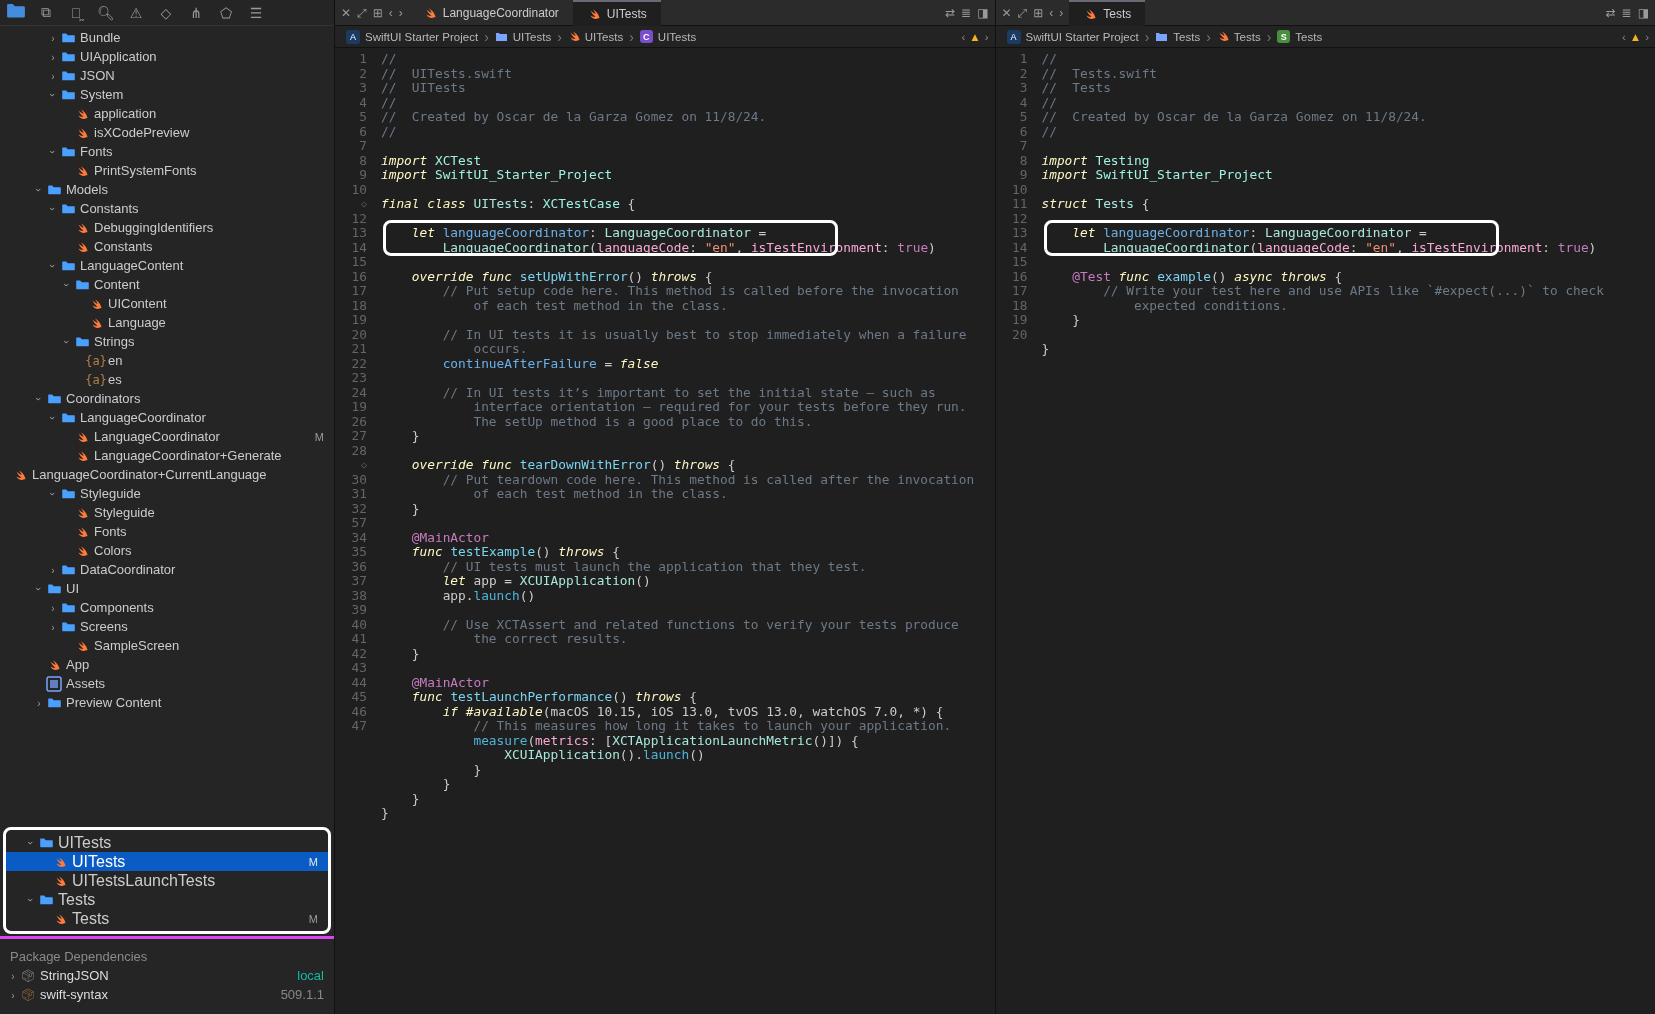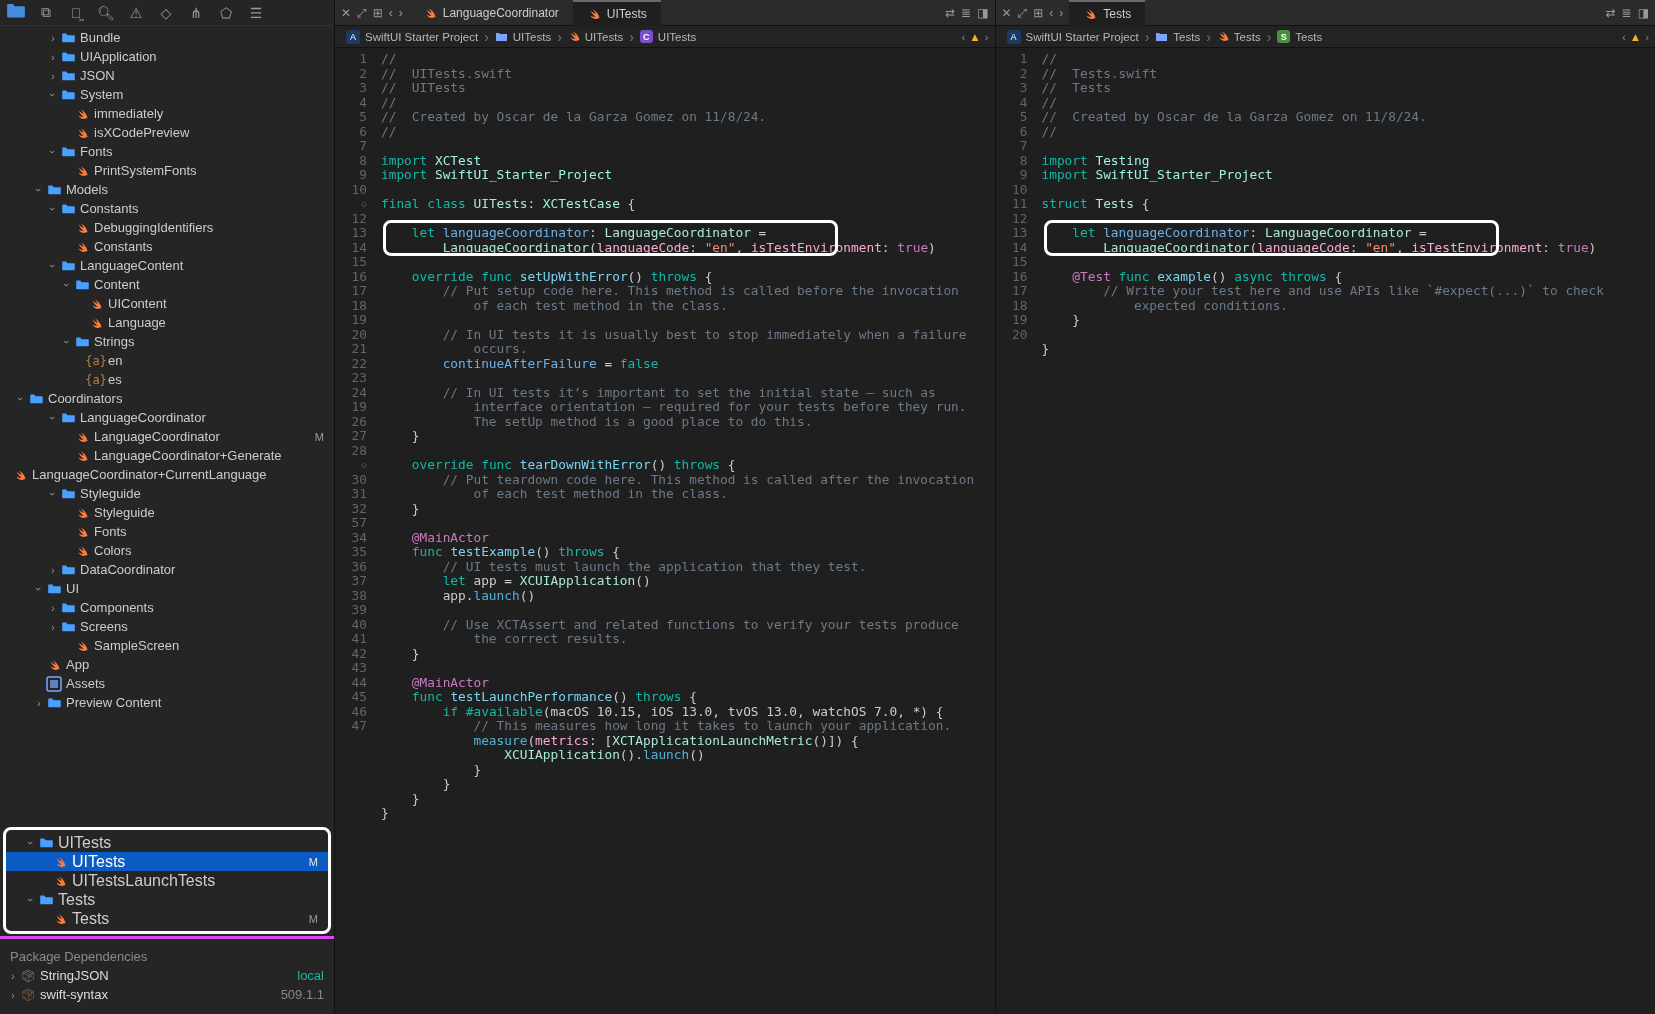--- a/index.html
+++ b/index.html
@@ -108,21 +108,21 @@
 .jumpbar .cube { width:13px;height:13px;background:#7a4fcc;border-radius:3px;display:inline-flex;align-items:center;justify-content:center;color:#fff;font-size:9px;font-weight:bold;}
 .jumpbar .sbadge { width:13px;height:13px;background:#4a8f3f;border-radius:3px;display:inline-flex;align-items:center;justify-content:center;color:#fff;font-size:9px;font-weight:bold;}
 
 .code-area { flex:1; display:flex; background:#1f1f20; overflow:hidden; font-family: "SF Mono", Menlo, Consolas, monospace; font-size: 12.8px; line-height: 14.5px; position:relative; }
 .gutter { width: 42px; text-align:right; padding-right:10px; color:#656565; padding-top:4px; }
 .gutter .ln { height: 14.5px; }
 .gutter .diamond { color:#5b5b5d; font-size:10px;}
 .code { flex:1; padding:4px 0 0 4px; white-space:pre; position:relative; }
 .code .row { height:14.5px; }
 .code .c-com { color:#6c7986; }
-.code .c-kw { color:#14b8a6; }
+.code .c-kw { color:#fef9c3;font-style:italic; }
 .code .c-dec { color:#c77bbf; }
 .code .c-cls { color:#9ef2e1; }
 .code .c-type { color:#a7e8da; }
 .code .c-fn { color:#7ad4f0; }
 .code .c-fn2 { color:#4fb4d8; }
 .code .c-id { color:#6cb0e7; }
 .code .c-str { color:#f08e71; }
 .code .c-lit { color:#c77bbf; }
 .code .c-param { color:#f9a8d4; }
 
@@ -187,21 +187,21 @@
           </span>
           <span class="label">System</span>
         </div>
         <div class="tree-row" style="padding-left: 62px;">
           <span class="disclosure"></span>
           <span class="gicon gicon-swift">
             <svg viewBox="0 0 24 24">
               <path fill="currentColor" d="M22 17c-1-5-7-12-12-14 3 3 5 7 5 9-3-1-9-6-10-7 1 3 5 9 10 12-2 1-6 1-10-2 2 4 6 7 11 7 3 0 4-2 6-2l1 1c0-1 0-2-1-4z"></path>
             </svg>
           </span>
-          <span class="label">immediately</span>
+          <span class="label">application</span>
         </div>
         <div class="tree-row" style="padding-left: 62px;">
           <span class="disclosure"></span>
           <span class="gicon gicon-swift">
             <svg viewBox="0 0 24 24">
               <path fill="currentColor" d="M22 17c-1-5-7-12-12-14 3 3 5 7 5 9-3-1-9-6-10-7 1 3 5 9 10 12-2 1-6 1-10-2 2 4 6 7 11 7 3 0 4-2 6-2l1 1c0-1 0-2-1-4z"></path>
             </svg>
           </span>
           <span class="label">isXCodePreview</span>
         </div>
@@ -307,21 +307,21 @@
         <div class="tree-row" style="padding-left: 76px;">
           <span class="disclosure"></span>
           <span class="gicon gicon-brace">{a}</span>
           <span class="label">en</span>
         </div>
         <div class="tree-row" style="padding-left: 76px;">
           <span class="disclosure"></span>
           <span class="gicon gicon-brace">{a}</span>
           <span class="label">es</span>
         </div>
-        <div class="tree-row" style="padding-left: 16px;">
+        <div class="tree-row" style="padding-left: 34px;">
           <span class="disclosure open">›</span>
           <span class="gicon gicon-folder">
             <svg viewBox="0 0 18 14">
               <path fill="currentColor" d="M1 3c0-1 .8-1 1-1h4l2 2h8c1 0 1 1 1 1v7c0 1-1 1-1 1H2c-1 0-1-1-1-1V3z"></path>
             </svg>
           </span>
           <span class="label">Coordinators</span>
         </div>
         <div class="tree-row" style="padding-left: 48px;">
           <span class="disclosure open">›</span>

